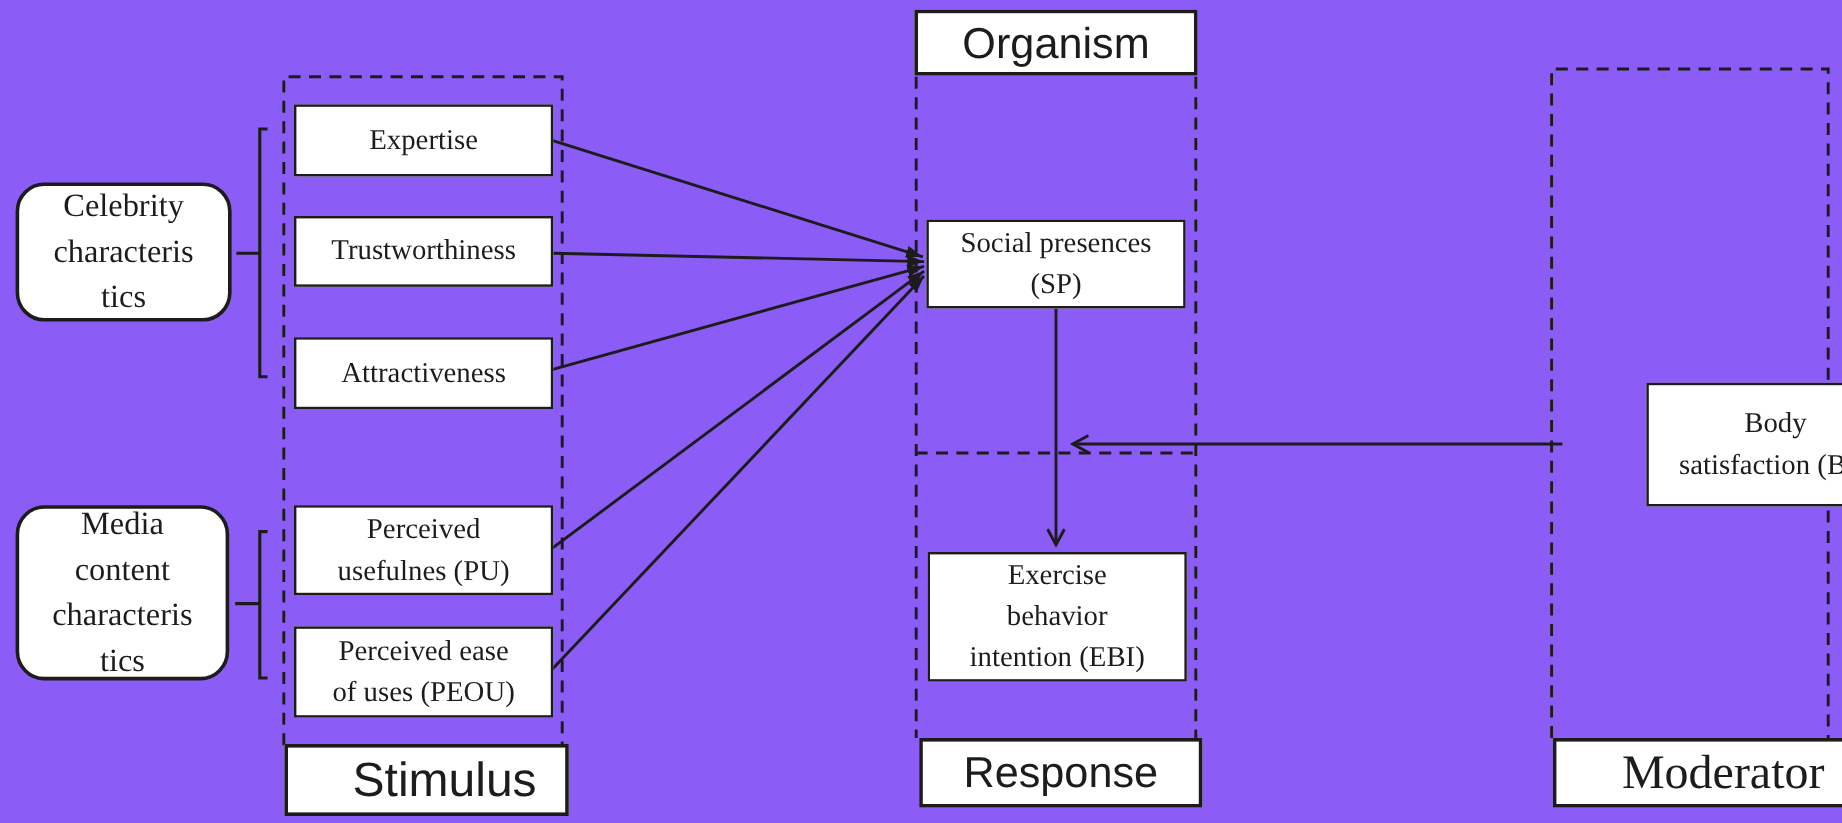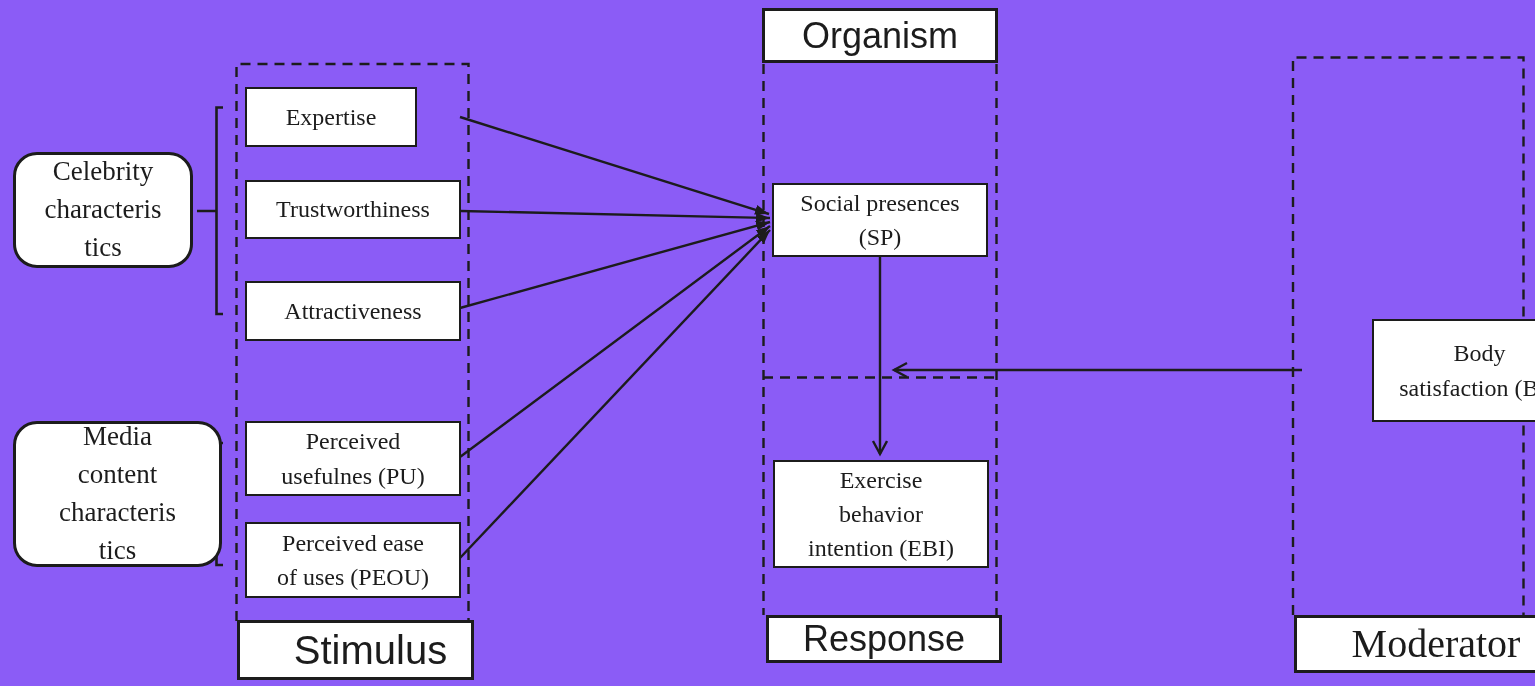--- a/index.html
+++ b/index.html
@@ -80,32 +80,32 @@
     <line x1="460" y1="457" x2="770" y2="226" stroke="#1c1c1c" stroke-width="2.4" marker-end="url(#arrowFilled)"></line>
     <line x1="460" y1="558" x2="770" y2="230" stroke="#1c1c1c" stroke-width="2.4" marker-end="url(#arrowFilled)"></line>
 
     <line x1="880" y1="257" x2="880" y2="454" stroke="#1c1c1c" stroke-width="2.4" marker-end="url(#arrowOpen)"></line>
 
     <line x1="1302" y1="370" x2="894" y2="370" stroke="#1c1c1c" stroke-width="2.4" marker-end="url(#arrowOpen)"></line>
   </svg>
 
   <div class="box section-label" style="left:762px; top:8px; width:236px; height:55px;">Organism</div>
   <div class="box section-label big-sans" style="left:237px; top:620px; width:237px; height:60px;padding-left:30px;">Stimulus</div>
-  <div class="box section-label" style="left:766px; top:615px; width:236px; height:48px;text-align:right;">Response</div>
+  <div class="box section-label" style="left:766px; top:615px; width:236px; height:58px;text-align:right;">Response</div>
   <div class="box section-label serif-label" style="left:1294px; top:615px; width:284px; height:58px;">Moderator</div>
 
   <div class="box rounded" style="left:13px; top:152px; width:180px; height:116px;">Celebrity
 characteris
 tics</div>
-  <div class="box rounded" style="left:13px; top:421px; width:209px; height:146px;">Media
+  <div class="box rounded" style="left:13px; top:421px; width:178px; height:146px;">Media
 content
 characteris
 tics</div>
 
-  <div class="box construct" style="left:245px; top:87px; width:172px; height:60px;">Expertise</div>
+  <div class="box construct" style="left:245px; top:87px; width:216px; height:60px;">Expertise</div>
   <div class="box construct" style="left:245px; top:180px; width:216px; height:59px;">Trustworthiness</div>
   <div class="box construct" style="left:245px; top:281px; width:216px; height:60px;">Attractiveness</div>
   <div class="box construct" style="left:245px; top:421px; width:216px; height:75px;">Perceived
 usefulnes (PU)</div>
   <div class="box construct" style="left:245px; top:522px; width:216px; height:76px;">Perceived ease
 of uses (PEOU)</div>
 
   <div class="box construct" style="left:772px; top:183px; width:216px; height:74px;">Social presences
 (SP)</div>
 

